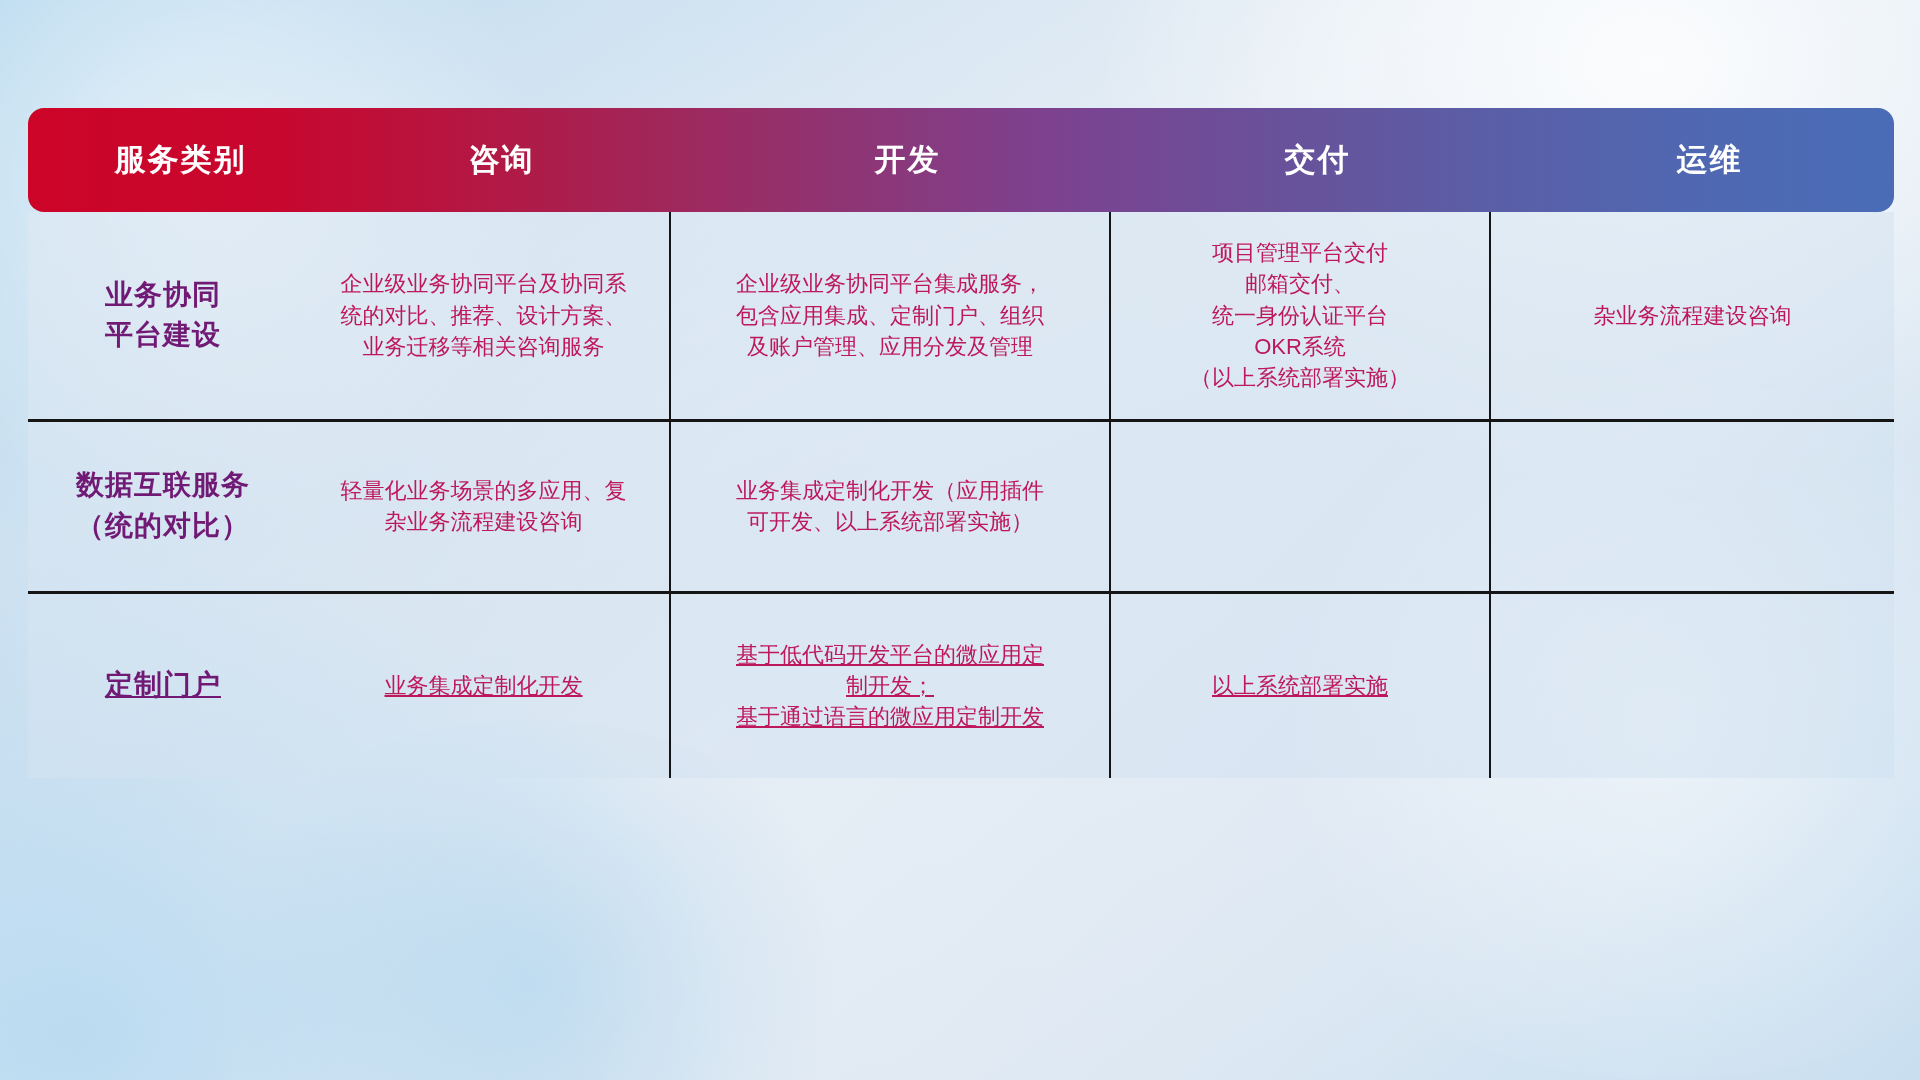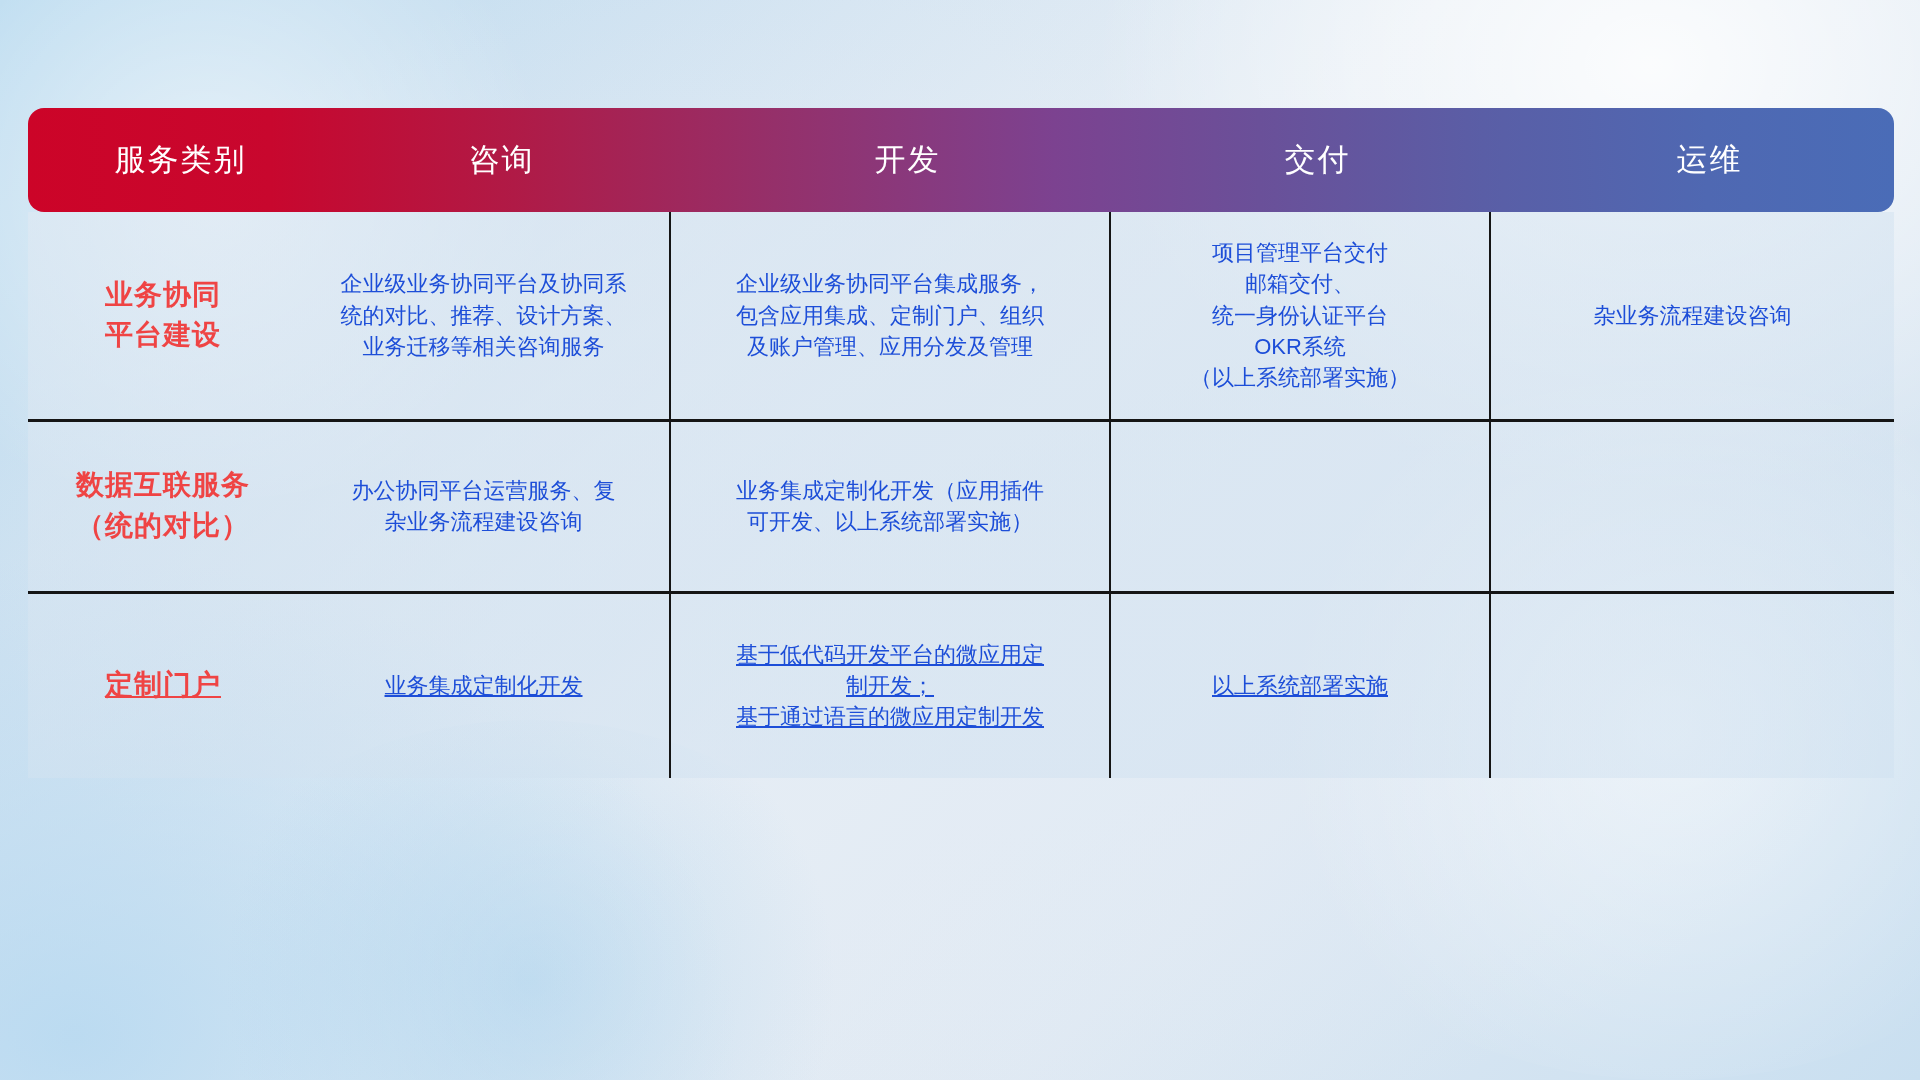--- a/index.html
+++ b/index.html
@@ -67,21 +67,21 @@
     table-layout: fixed;
   }
 
   
   thead tr {
     height: 104px;
   }
   thead th {
     color: #ffffff;
     font-size: 31px;
-    font-weight: normal;
+    font-weight: bold;
     text-align: center;
     letter-spacing: 2px;
     vertical-align: middle;
     position: relative;
     background: transparent;
     border: none;
     padding-left: 35px;
   }
   .header-bar {
     position: absolute;
@@ -104,41 +104,41 @@
   }
   thead th > span {
     position: relative;
     z-index: 2;
   }
 
   
   tbody td {
     vertical-align: middle;
     text-align: center;
-    color: #1d4ed8;
+    color: #be185d;
     font-size: 22px;
     line-height: 1.42;
     padding: 14px 16px;
     border-right: 2px solid #151515;
     border-bottom: 3px solid #151515;
     white-space: pre-line;
   }
   tbody tr:last-child td {
     border-bottom: none;
     text-decoration: underline;
   }
   tbody td:last-child {
     border-right: none;
   }
   tbody td.rowlabel {
     border-right: none;
   }
 
   .rowlabel {
-    color: #ef4444;
+    color: #701a75;
     font-size: 28px;
     font-weight: bold;
     letter-spacing: 1px;
     line-height: 1.45;
   }
 
   tbody tr.r1 { height: 208px; }
   tbody tr.r2 { height: 172px; }
   tbody tr.r3 { height: 186px; }
 
@@ -201,21 +201,21 @@
         <td>项目管理平台交付
 邮箱交付、
 统一身份认证平台
 OKR系统
 （以上系统部署实施）</td>
         <td>杂业务流程建设咨询</td>
       </tr>
       <tr class="r2">
         <td class="rowlabel">数据互联服务
 （统的对比）</td>
-        <td>办公协同平台运营服务、复
+        <td>轻量化业务场景的多应用、复
 杂业务流程建设咨询</td>
         <td>业务集成定制化开发（应用插件
 可开发、以上系统部署实施）</td>
         <td></td>
         <td></td>
       </tr>
       <tr class="r3">
         <td class="rowlabel">定制门户</td>
         <td>业务集成定制化开发</td>
         <td>基于低代码开发平台的微应用定

